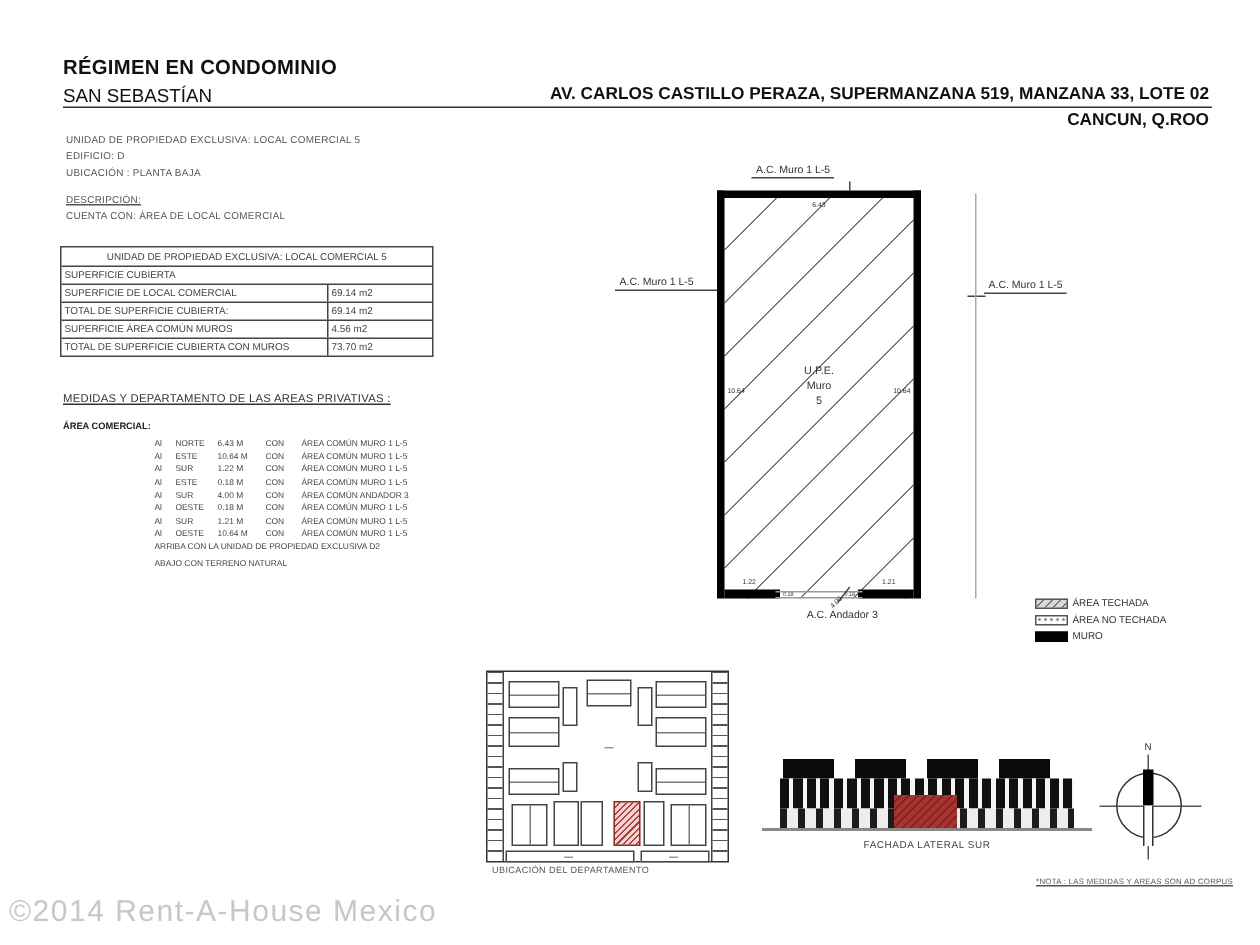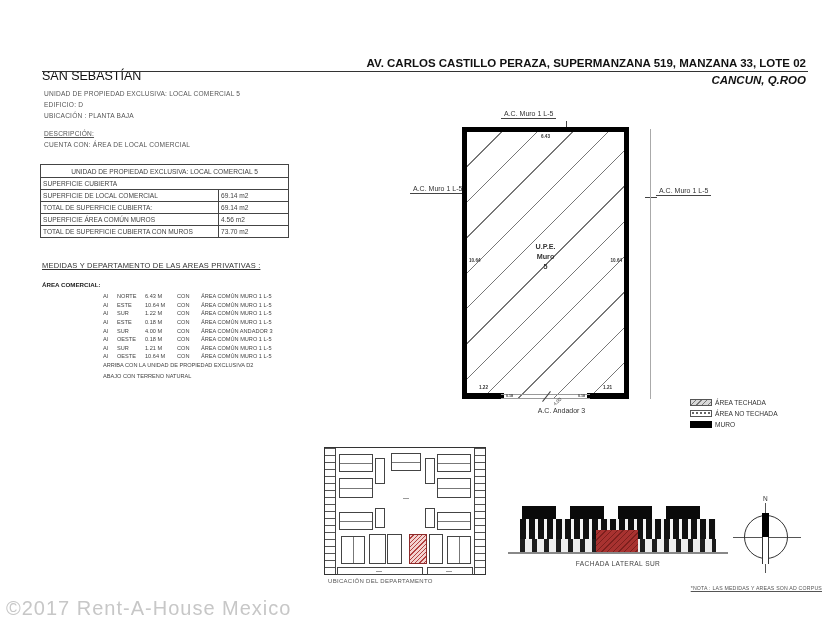--- a/index.html
+++ b/index.html
@@ -6,21 +6,21 @@
   html,body { background:#ffffff; }
   body { font-family:"Liberation Sans", sans-serif; color:#222; }
   #canvas { position:relative; width:840px; height:630px; background:#fff; overflow:hidden; }
   .t { position:absolute; white-space:nowrap; }
 
   
   .doc-title { font-size:13.5px; font-weight:bold; letter-spacing:.2px; color:#111; }
   .doc-subtitle { font-size:12.5px; color:#111; }
   .header-rule { position:absolute; left:42px; right:32px; top:71px; border-bottom:1.6px solid #333; }
   .addr1 { font-size:11.5px; font-weight:bold; color:#111; right:34px; text-align:right; }
-  .addr2 { font-size:11.5px; font-weight:bold; color:#111; right:34px; text-align:right;font-style:italic; }
+  .addr2 { font-size:11.5px; font-weight:bold; color:#111; right:34px; text-align:right; }
 
   
   .info-line { font-size:6.6px; color:#555; letter-spacing:.2px; }
   .u { text-decoration:underline; }
 
   
   #surface-table { position:absolute; left:40px; top:164px; width:249px; border:1px solid #444; font-size:6.6px; color:#444; }
   #surface-table .tr { display:flex; border-top:1px solid #444; height:12px; align-items:center; }
   #surface-table .tr:first-child { border-top:none; }
   #surface-table .th { width:100%; text-align:center; font-size:6.6px; }
@@ -33,24 +33,24 @@
   .med-area { font-size:6.2px; font-weight:bold; color:#222; }
   .med-row { position:absolute; left:103px; display:flex; font-size:5.6px; color:#444; height:8.6px; align-items:center; }
   .med-row .c-al { width:14px; }
   .med-row .c-dir { width:28px; }
   .med-row .c-m { width:32px; }
   .med-row .c-con { width:24px; }
   .med-row .c-col { }
   .med-extra { font-size:5.6px; color:#444; }
 
   
-  #plan-rect { position:absolute; left:462px; top:127px; width:167px; height:272px;
+  #plan-rect { position:absolute; left:478px; top:127px; width:136px; height:272px;
     border-top:5px solid #000; border-left:5px solid #000; border-right:5px solid #000;
     background-image: repeating-linear-gradient(135deg, transparent 0 24px, #777 24px 25px);
-    background-color:#fff;font-weight:bold; }
+    background-color:#fff; }
   .wall-b { position:absolute; bottom:0; height:6px; background:#000; }
   .opening-line { position:absolute; left:34px; right:34px; height:1px; background:#999; }
   .plan-dim { position:absolute; font-size:4.6px; color:#333; white-space:nowrap; }
   .plan-label { font-size:7px; color:#333; border-bottom:1px solid #444; padding:0 3px 1px 3px; }
   .leader-v { position:absolute; width:1px; background:#444; }
   .leader-h { position:absolute; height:1px; background:#444; }
   .offset-line { position:absolute; width:1px; background:#aaa; }
   #upe-block { position:absolute; left:0; right:0; top:110px; text-align:center; font-size:7.2px; color:#333; line-height:10px; }
   .break-mark { position:absolute; width:1px; height:13px; background:#444; transform:rotate(38deg); }
 
@@ -96,21 +96,22 @@
 
   .note-text { font-size:5.2px; color:#555; text-decoration:underline; letter-spacing:.2px; }
   .watermark { font-size:20px; color:#c7c7c7; letter-spacing:1px; }
   .andador-caption { font-size:7px; color:#333; }
 </style>
 </head>
 <body>
 
 <div id="canvas">
 
-  <div class="t doc-subtitle" style="left:42px; top:57px;margin-top:12px;">SAN SEBASTÍAN</div>
+  <div class="t doc-title" style="left:42px; top:37px;">RÉGIMEN EN CONDOMINIO</div>
+  <div class="t doc-subtitle" style="left:42px; top:57px;">SAN SEBASTÍAN</div>
   <div class="header-rule"></div>
   <div class="t addr1" style="top:57px;">AV. CARLOS CASTILLO PERAZA, SUPERMANZANA 519, MANZANA 33, LOTE 02</div>
   <div class="t addr2" style="top:74px;">CANCUN, Q.ROO</div>
 
   <div class="t info-line" style="left:44px; top:90px;">UNIDAD DE PROPIEDAD EXCLUSIVA: LOCAL COMERCIAL 5</div>
   <div class="t info-line" style="left:44px; top:101px;">EDIFICIO: D</div>
   <div class="t info-line" style="left:44px; top:112px;">UBICACIÓN : PLANTA BAJA</div>
   <div class="t info-line u" style="left:44px; top:130px;">DESCRIPCIÓN:</div>
   <div class="t info-line" style="left:44px; top:141px;">CUENTA CON: ÁREA DE LOCAL COMERCIAL</div>
 
@@ -312,15 +313,15 @@
   <div class="t elev-caption" style="left:508px; top:560px; width:220px; text-align:center;">FACHADA LATERAL SUR</div>
 
   <div class="t compass-n" style="left:763px; top:495px;">N</div>
   <div class="leader-v" style="left:765px; top:503px; height:70px; background:#555;"></div>
   <div class="leader-h" style="left:733px; top:537px; width:68px; background:#555;"></div>
   <div class="compass-circle"></div>
   <div class="needle-top"></div>
   <div class="needle-bot"></div>
 
   <div class="t note-text" style="right:18px; top:585px;">*NOTA : LAS MEDIDAS Y AREAS SON AD CORPUS</div>
-  <div class="t watermark" style="left:6px; top:597px;">©2017 Rent-A-House Mexico</div>
+  <div class="t watermark" style="left:6px; top:597px;">©2014 Rent-A-House Mexico</div>
 
 </div>
 
 </body></html>

